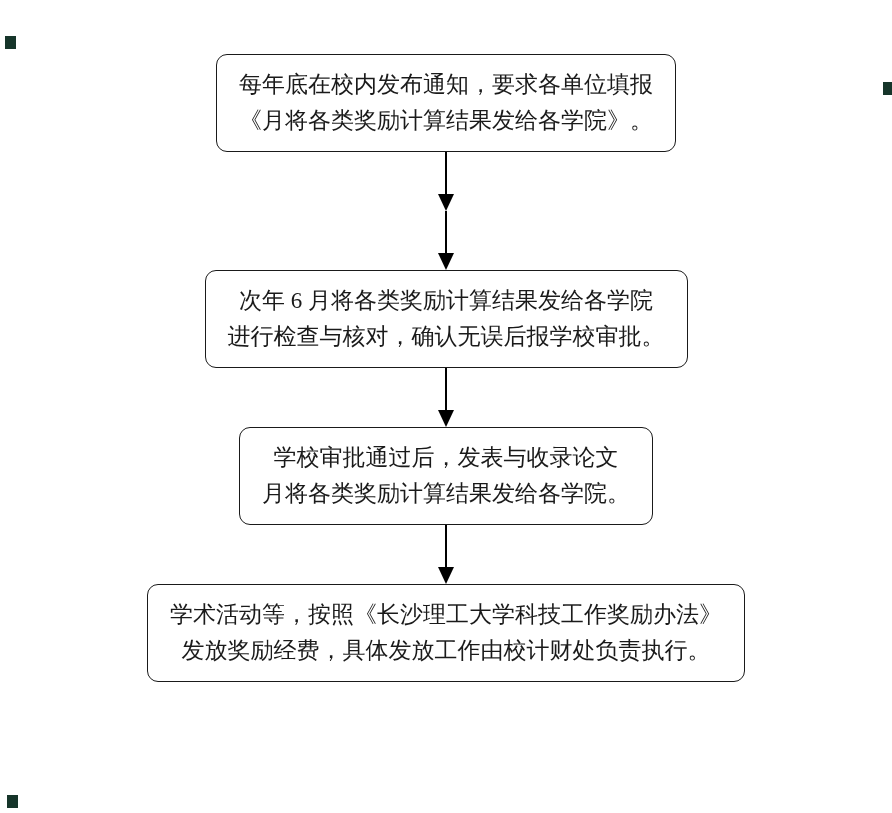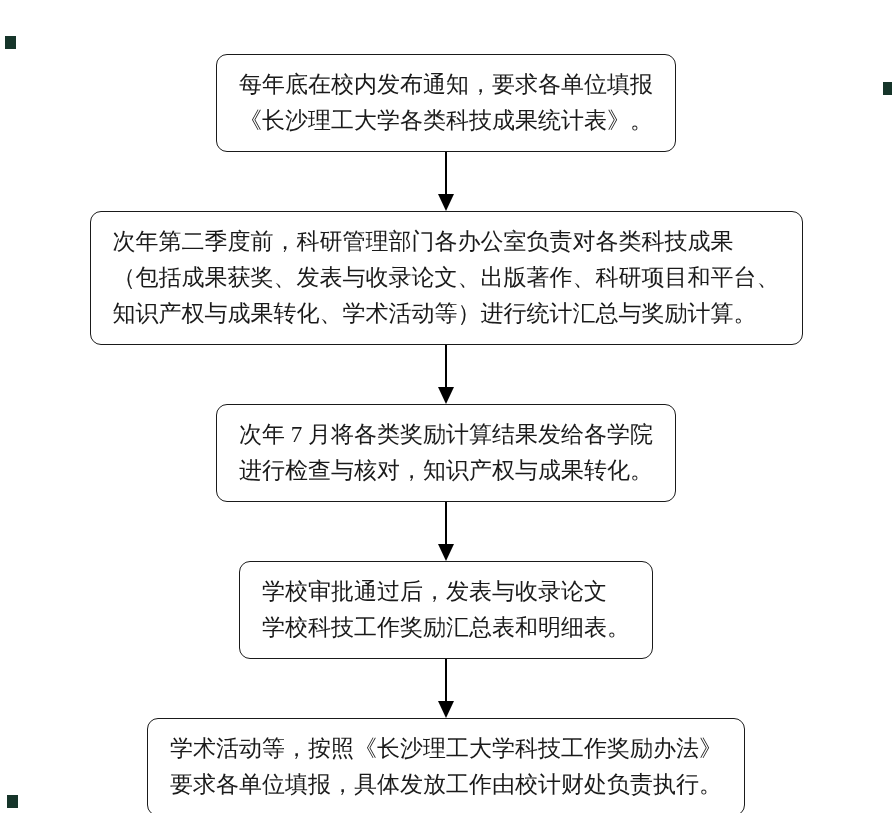--- a/index.html
+++ b/index.html
@@ -23,21 +23,21 @@
     width: 892px;
     display: flex;
     flex-direction: column;
     align-items: center;
   }
   .node {
     border: 1.6px solid #1a1a1a;
     border-radius: 11px;
     background: #ffffff;
     padding: 12px 22px;
-    text-align: left;
+    text-align: center;
     font-size: 23px;
     line-height: 36px;
     white-space: nowrap;
   }
   .arrow {
     height: 59px;
     display: flex;
     flex-direction: column;
     align-items: center;
   }
@@ -67,58 +67,53 @@
 <div class="canvas">
 
   <span class="artifact a1"></span>
   <span class="artifact a2"></span>
   <span class="artifact a3"></span>
 
   <div class="flow">
 
     <div class="node">
       <div>每年底在校内发布通知，要求各单位填报</div>
-      <div>《长沙理工大学各类科技成果统计表》。</div>
+      <div>《月将各类奖励计算结果发给各学院》。</div>
     </div>
 
     <div class="arrow">
       <div class="shaft"></div>
       <div class="head"></div>
     </div>
 
-    <div class="node">
-      <div>次年第二季度前，科研管理部门各办公室负责对各类科技成果</div>
-      <div>（包括成果获奖、发表与收录论文、出版著作、科研项目和平台、</div>
-      <div>知识产权与成果转化、学术活动等）进行统计汇总与奖励计算。</div>
-    </div>
 
     <div class="arrow">
       <div class="shaft"></div>
       <div class="head"></div>
     </div>
 
     <div class="node">
-      <div>次年 7 月将各类奖励计算结果发给各学院</div>
-      <div>进行检查与核对，知识产权与成果转化。</div>
+      <div>次年 6 月将各类奖励计算结果发给各学院</div>
+      <div>进行检查与核对，确认无误后报学校审批。</div>
     </div>
 
     <div class="arrow">
       <div class="shaft"></div>
       <div class="head"></div>
     </div>
 
     <div class="node">
       <div>学校审批通过后，发表与收录论文</div>
-      <div>学校科技工作奖励汇总表和明细表。</div>
+      <div>月将各类奖励计算结果发给各学院。</div>
     </div>
 
     <div class="arrow">
       <div class="shaft"></div>
       <div class="head"></div>
     </div>
 
     <div class="node">
       <div>学术活动等，按照《长沙理工大学科技工作奖励办法》</div>
-      <div>要求各单位填报，具体发放工作由校计财处负责执行。</div>
+      <div>发放奖励经费，具体发放工作由校计财处负责执行。</div>
     </div>
 
   </div>
 </div>
 
 </body></html>

